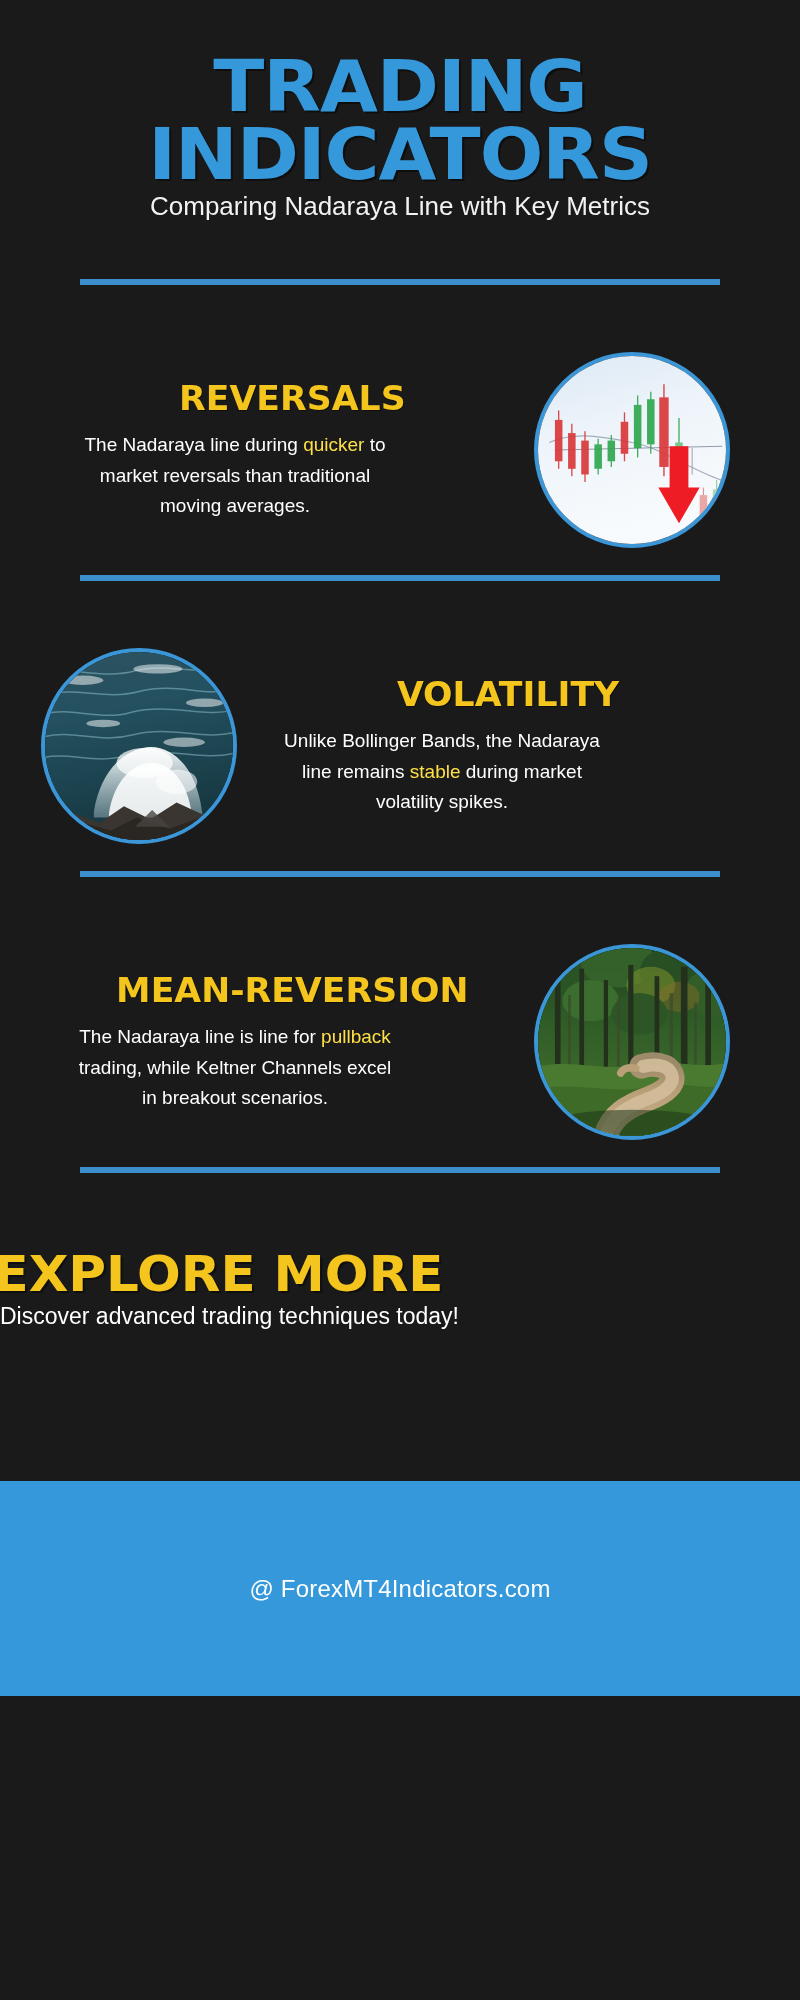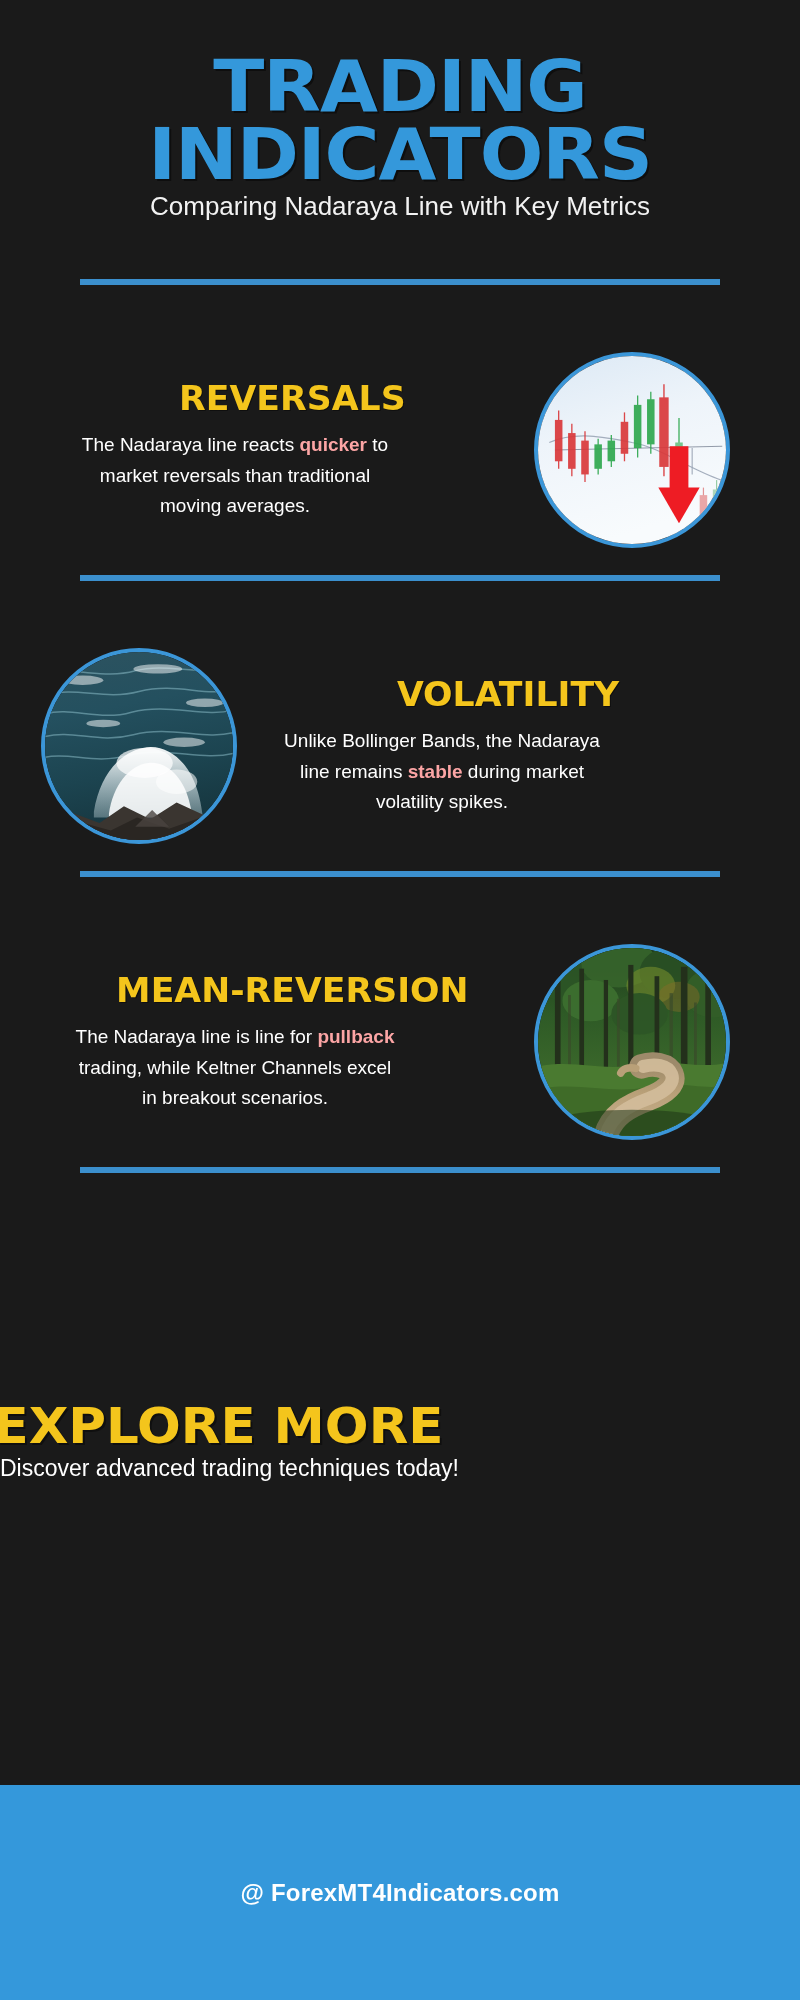--- a/index.html
+++ b/index.html
@@ -8,21 +8,21 @@
     width:800px;
     height:2000px;
     background:#1a1a1a;
     font-family:"Liberation Sans", sans-serif;
     overflow:hidden;
   }
 
   .page {
     position:relative;
     width:800px;
-    height:2000px;
+    height:1696px;
     background:#1a1a1a;
     display:flex;
     flex-direction:column;
   }
 
   
   .header {
     padding:52px 70px 0 70px;
     text-align:center;
   }
@@ -84,21 +84,21 @@
     text-shadow:1px 1px 0 rgba(0,0,0,0.4);
   }
   .section.reverse .sec-heading { transform-origin:left center; }
 
   .sec-body {
     color:#ffffff;
     font-size:19px;
     line-height:1.62;
     max-width:330px;
   }
-  .sec-body b { font-weight:bold; color:#fca5a5; }
+  .sec-body b { font-weight:normal; color:#fde047; }
 
   
   .circle {
     flex:none;
     width:196px;
     height:196px;
     border-radius:50%;
     border:4px solid #3b96d8;
     overflow:hidden;
     position:relative;
@@ -137,21 +137,21 @@
     flex:none;
     height:215px;
     background:#3498db;
     display:flex;
     align-items:center;
     justify-content:center;
   }
   .footer-text {
     color:#ffffff;
     font-size:24px;
-    font-weight:bold;
+    font-weight:normal;
     letter-spacing:0.2px;
   }
 
   .spacer-top { height:40px; flex:none; }
   .spacer-mid { height:40px; flex:none; }
 </style>
 </head>
 <body>
 
 <div class="page">
@@ -163,21 +163,21 @@
     </div>
     <div class="subtitle">Comparing Nadaraya Line with Key Metrics</div>
   </div>
 
   <div class="divider div-1"></div>
   <div class="spacer-top"></div>
 
   <div class="section">
     <div class="sec-text">
       <div class="sec-heading">REVERSALS</div>
-      <div class="sec-body"><span>The Nadaraya line reacts </span><b>quicker</b><span> to market reversals than traditional moving averages.</span></div>
+      <div class="sec-body"><span>The Nadaraya line during </span><b>quicker</b><span> to market reversals than traditional moving averages.</span></div>
     </div>
     <div class="circle">
       <svg viewBox="0 0 200 200" preserveAspectRatio="xMidYMid slice">
         <defs>
           <linearGradient id="chartbg" x1="0" y1="0" x2="0.3" y2="1">
             <stop offset="0%" stop-color="#dce9f5"></stop>
             <stop offset="45%" stop-color="#eef4fa"></stop>
             <stop offset="100%" stop-color="#f8fbfd"></stop>
           </linearGradient>
         </defs>

